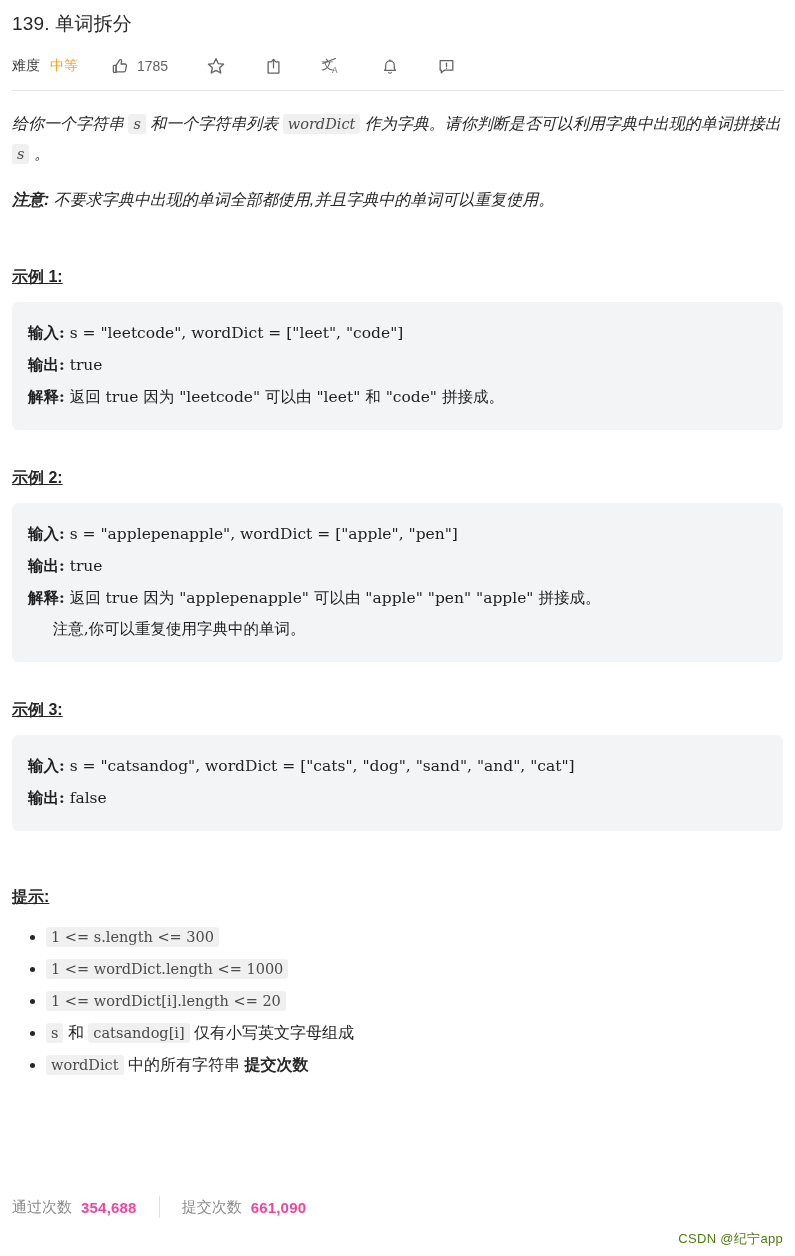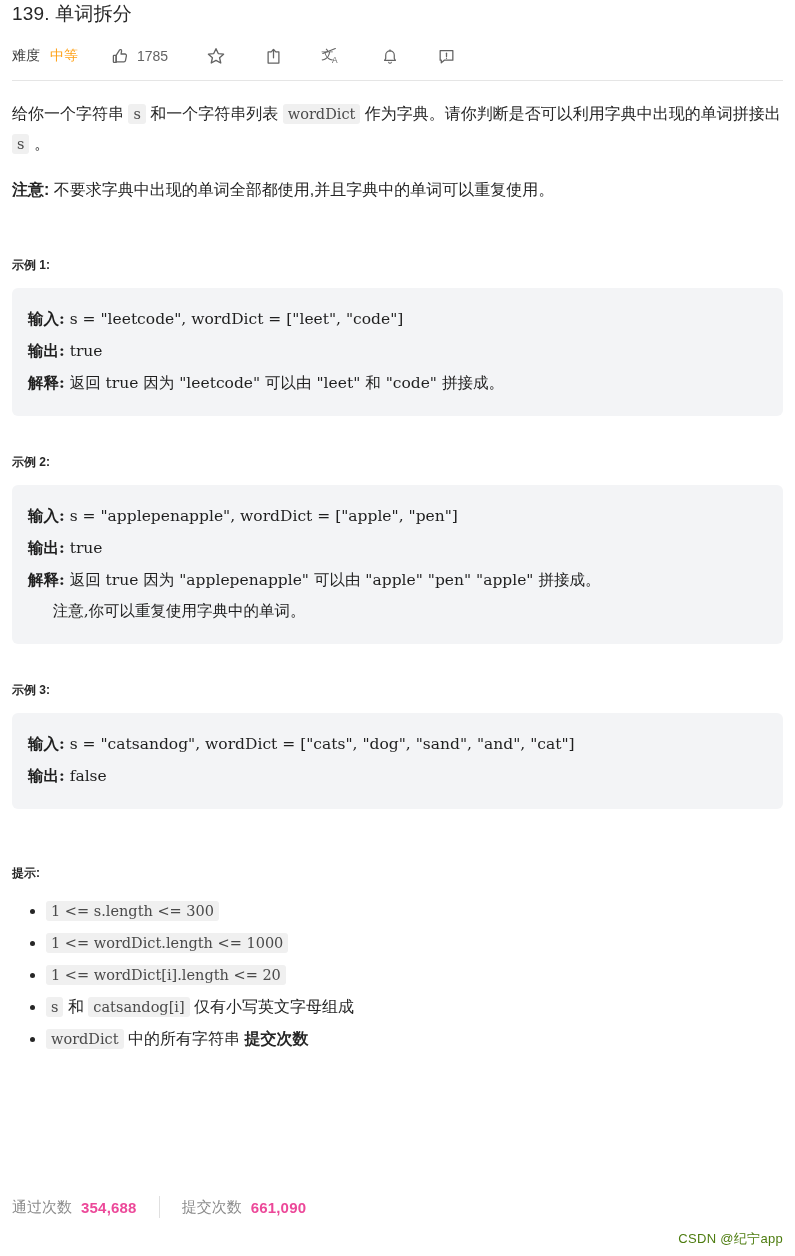--- a/index.html
+++ b/index.html
@@ -14,20 +14,21 @@
     position: relative;
     overflow: hidden;
   }
   .page { padding: 0 12px; position: relative; height: 100%; }
 
   
   .title {
     font-size: 19px;
     line-height: 28px;
     color: #262626;
+    padding-top: 10px;
     letter-spacing: .2px;
     font-weight: 400;
   }
   .meta-bar {
     display: flex;
     align-items: center;
     height: 36px;
     margin-top: 10px;
     gap: 0;
   }
@@ -56,38 +57,40 @@
     background: #e5e5e5;
     margin-top: 6px;
   }
 
   
   .desc {
     font-size: 16px;
     line-height: 30px;
     color: #262626;
     margin-top: 18px;
+    font-style: italic;
   }
   .desc p { margin: 0 0 16px 0; }
   .note-label { font-weight: 700; }
   code, .code {
     font-family: "DejaVu Serif", "Liberation Serif", serif;
     font-size: 14.5px;
     background: #f0f0f0;
     border-radius: 3px;
     padding: 2px 5px;
     color: #4a4a4a;
     white-space: nowrap;
   }
 
   h3.section {
-    font-size: 12px;
+    font-size: 16px;
     font-weight: 700;
     color: #262626;
     margin: 12px 0 14px 0;
+    text-decoration: underline;
   }
   .example-block { margin-top: 38px; }
   .example-block.first { margin-top: 52px; }
 
   pre.codeblock {
     background: #f3f4f6;
     border-radius: 6px;
     margin: 0;
     padding: 15px 16px 17px 16px;
     font-family: "DejaVu Serif", "Liberation Serif", serif;

